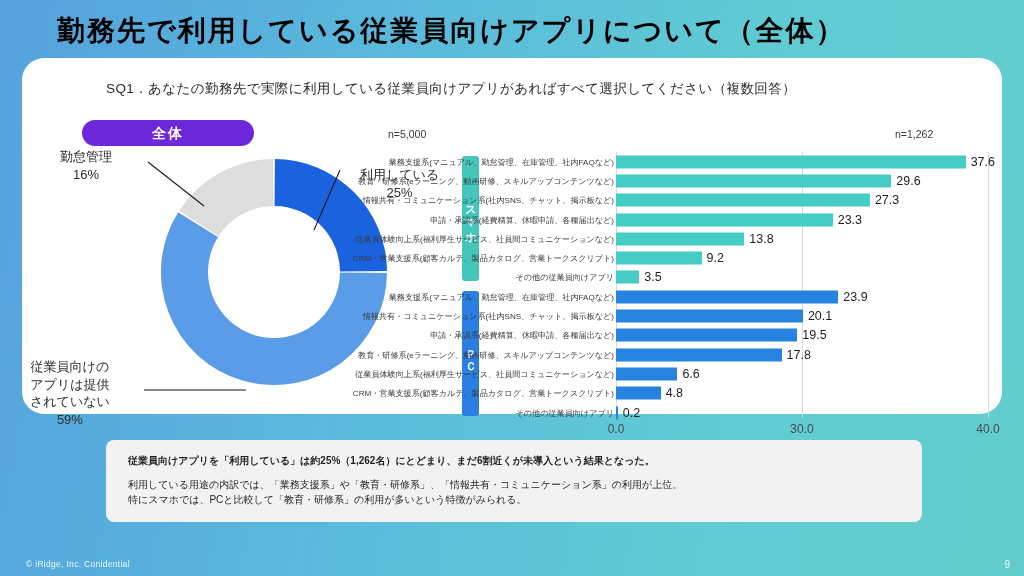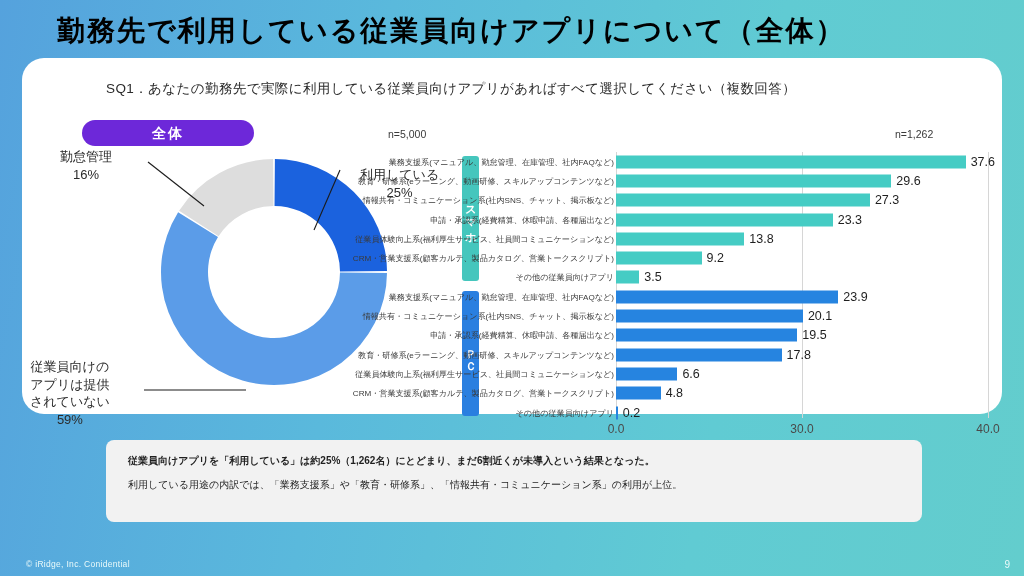--- a/index.html
+++ b/index.html
@@ -278,17 +278,18 @@
     <div class="axis" id="x-axis">
         <div class="tick" style="left: 0px;">0.0</div>
         <div class="tick" style="left: 186px;">30.0</div>
         <div class="tick" style="left: 372px;">40.0</div>
       </div>
   </div>
 
   <div class="summary">
     <div class="sline b">従業員向けアプリを「利用している」は約25%（1,262名）にとどまり、まだ6割近くが未導入という結果となった。</div>
     <div class="sline gap">利用している用途の内訳では、「業務支援系」や「教育・研修系」、「情報共有・コミュニケーション系」の利用が上位。</div>
+    <div class="sline">特にスマホでは、PCと比較して「教育・研修系」の利用が多いという特徴がみられる。</div>
   </div>
 </div>
 
 <div class="foot-left">© iRidge, Inc. Conidential</div>
 <div class="foot-page">9</div>
 
 </body></html>

